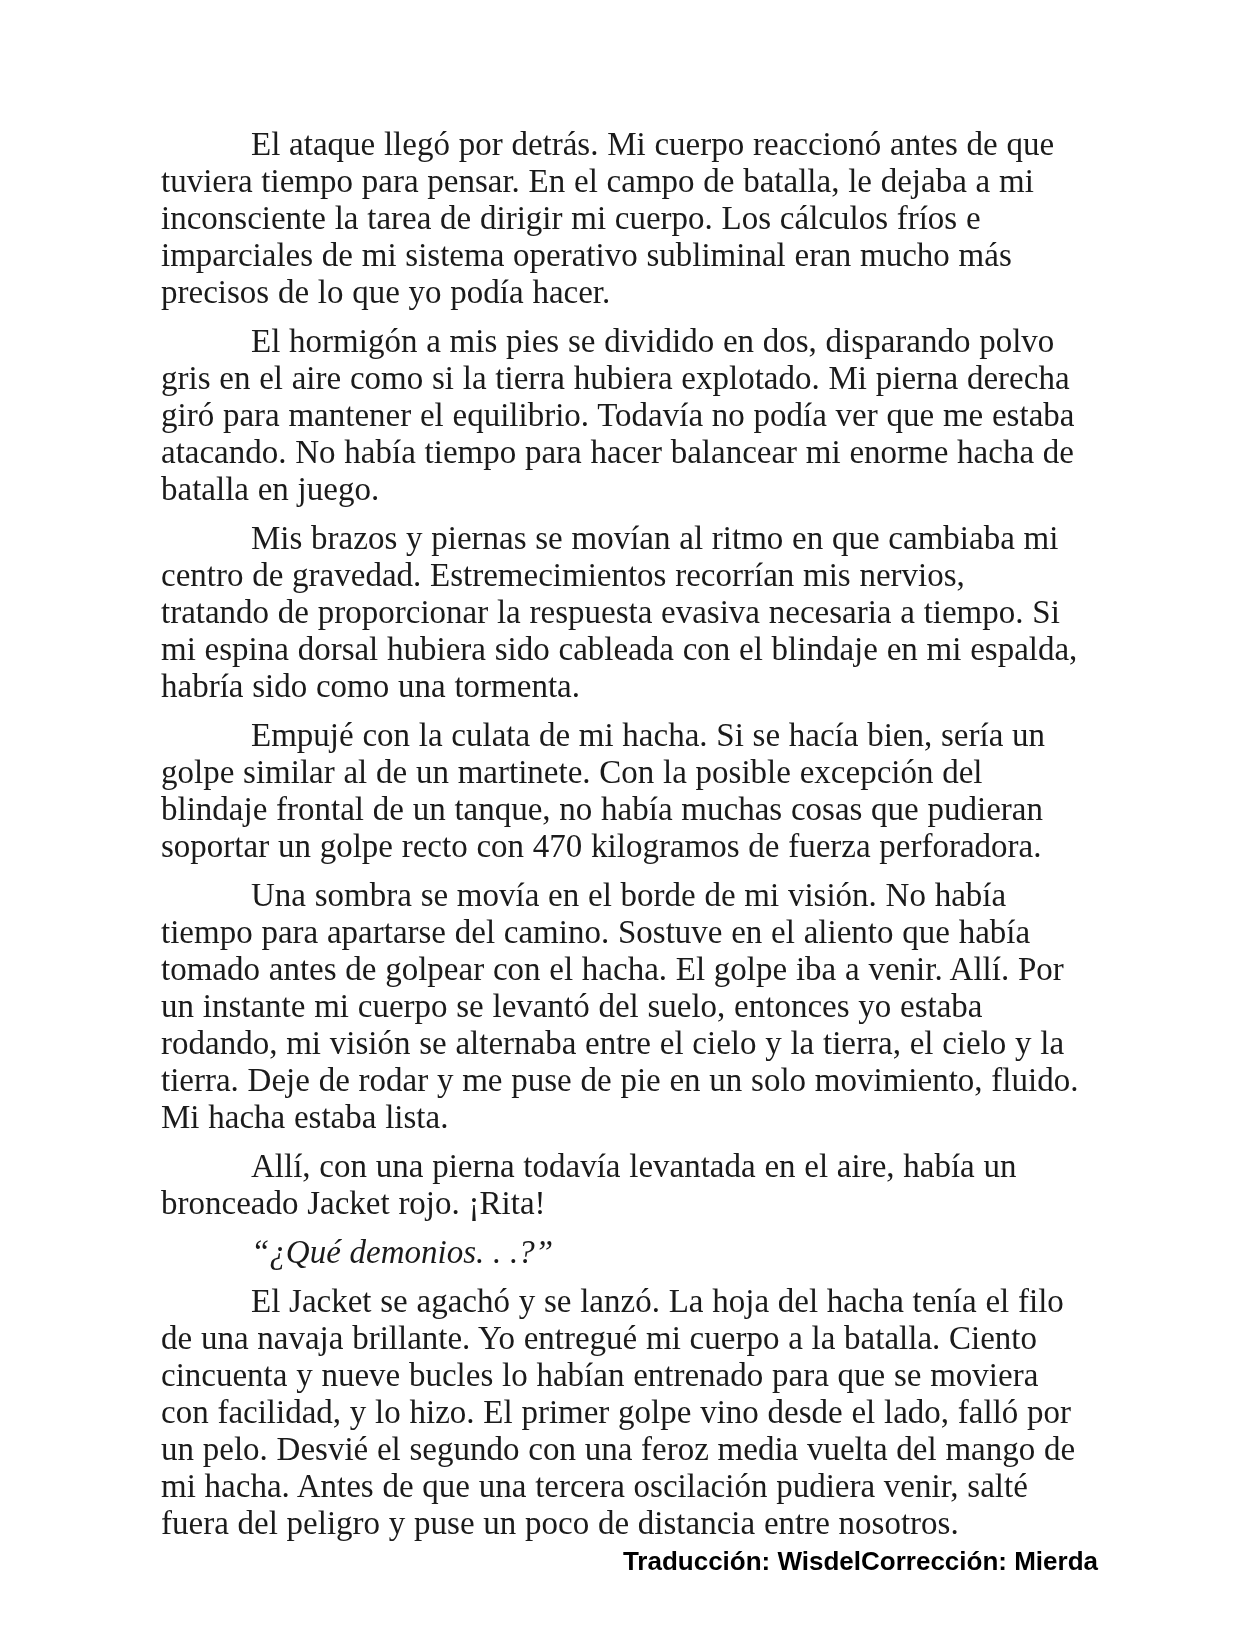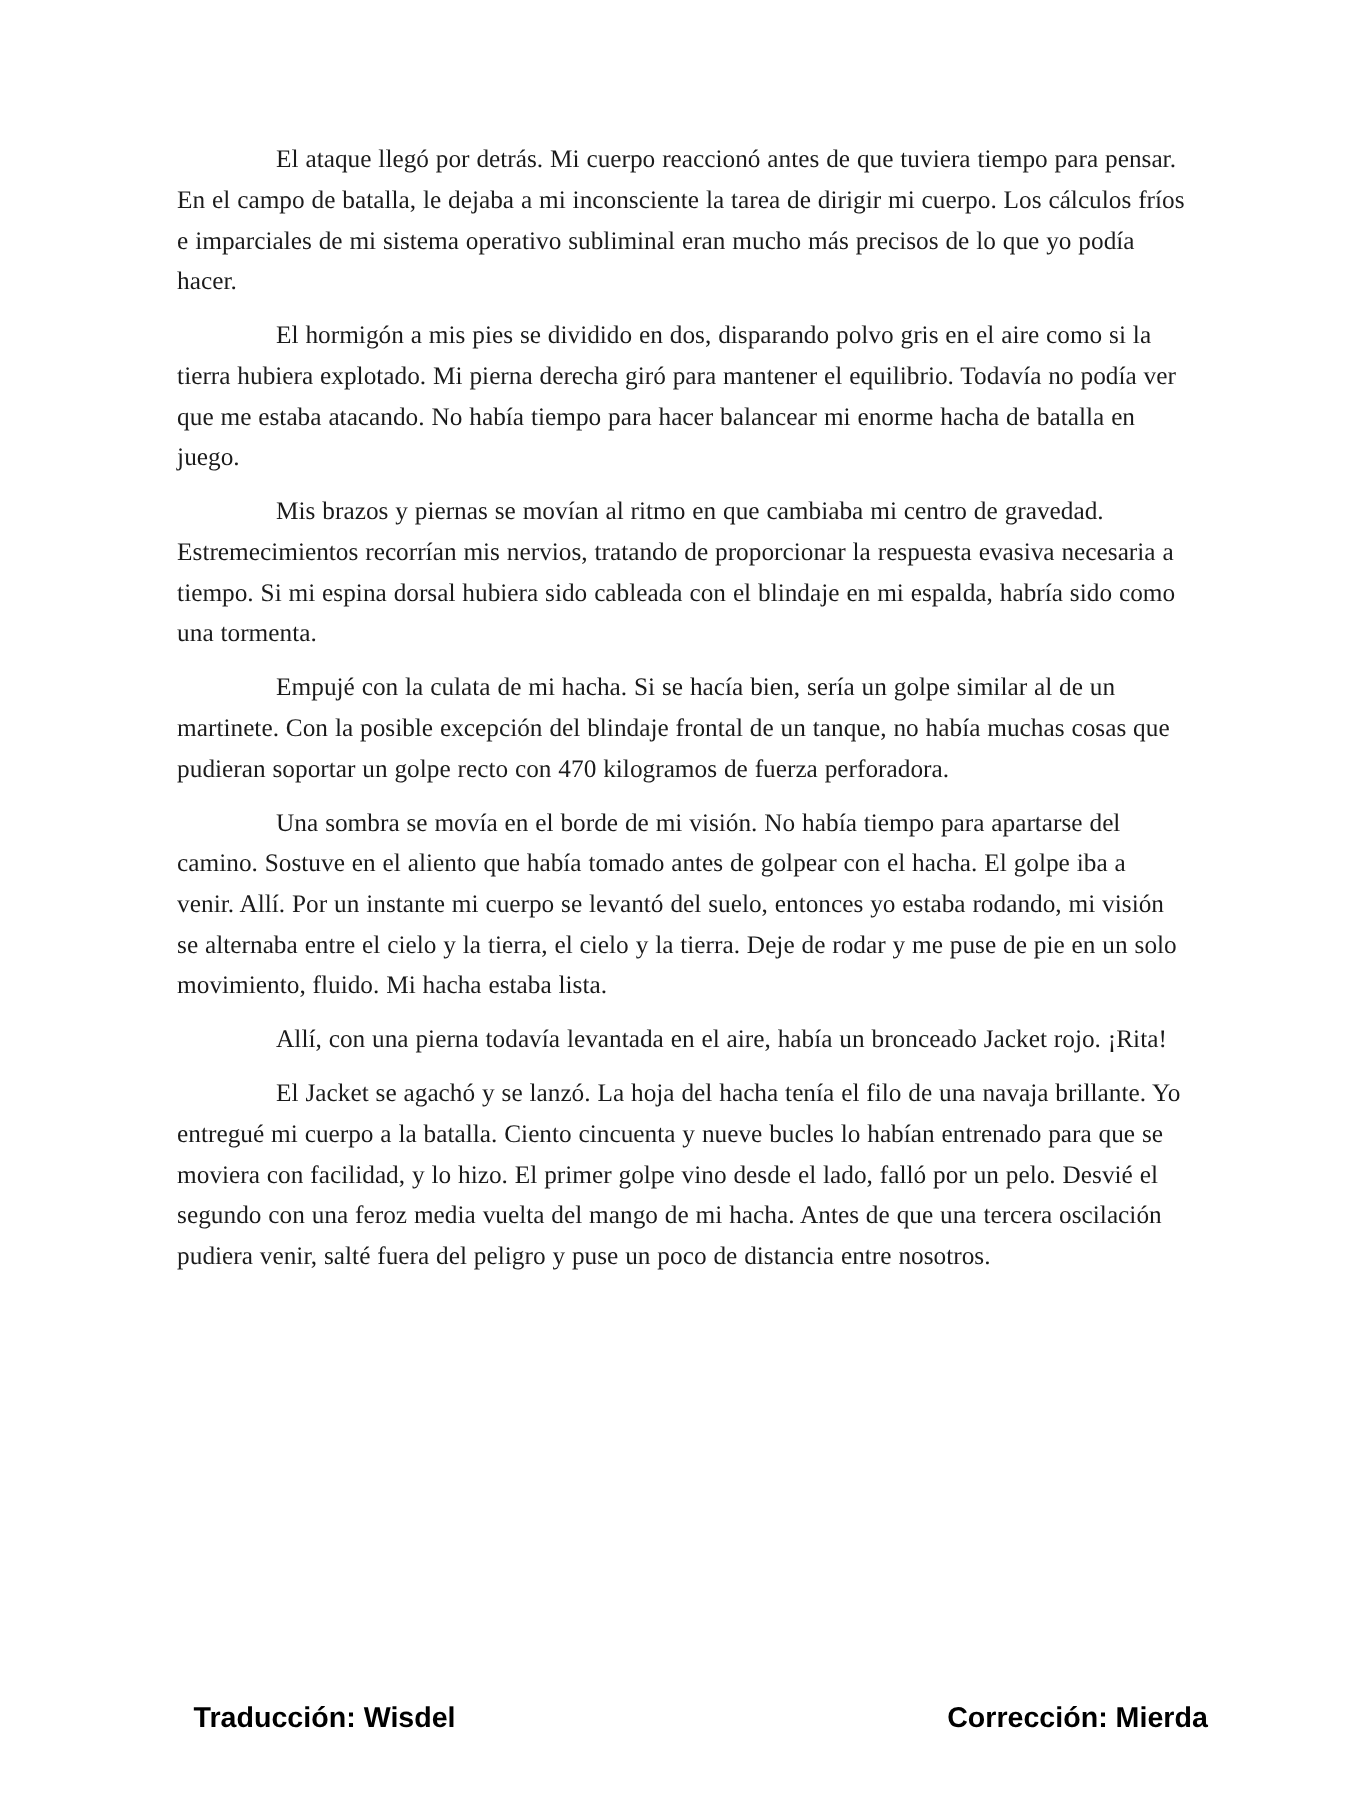--- a/index.html
+++ b/index.html
@@ -16,56 +16,57 @@
   }
   .text-body {
     position: absolute;
     left: 161px;
     top: 126px;
     width: 919px;
   }
   .text-body p {
     margin: 0 0 12px 0;
     font-family: "Liberation Serif", "DejaVu Serif", serif;
-    font-size: 23px;
+    font-size: 33px;
     line-height: 37px;
     color: #1b1b1b;
     text-indent: 90px;
     text-align: left;
     word-spacing: 0.5px;
   }
   .text-body p.quote {
     font-style: italic;
   }
   .page-footer {
     position: absolute;
     left: 176px;
     right: 143px;
     top: 1546px;
     display: flex;
-    justify-content: space-between;
+    justify-content: flex-end;
     align-items: baseline;
     font-family: "Liberation Sans", "DejaVu Sans", sans-serif;
     font-weight: 700;
     font-size: 26px;
     color: #000000;
   }
 </style>
 </head>
 <body>
 
 <div class="sheet">
 
   <div class="text-body">
     <p>El ataque llegó por detrás. Mi cuerpo reaccionó antes de que tuviera tiempo para pensar. En el campo de batalla, le dejaba a mi inconsciente la tarea de dirigir mi cuerpo. Los cálculos fríos e imparciales de mi sistema operativo subliminal eran mucho más precisos de lo que yo podía hacer.</p>
     <p>El hormigón a mis pies se dividido en dos, disparando polvo gris en el aire como si la tierra hubiera explotado. Mi pierna derecha giró para mantener el equilibrio. Todavía no podía ver que me estaba atacando. No había tiempo para hacer balancear mi enorme hacha de batalla en juego.</p>
     <p>Mis brazos y piernas se movían al ritmo en que cambiaba mi centro de gravedad. Estremecimientos recorrían mis nervios, tratando de proporcionar la respuesta evasiva necesaria a tiempo. Si mi espina dorsal hubiera sido cableada con el blindaje en mi espalda, habría sido como una tormenta.</p>
     <p>Empujé con la culata de mi hacha. Si se hacía bien, sería un golpe similar al de un martinete. Con la posible excepción del blindaje frontal de un tanque, no había muchas cosas que pudieran soportar un golpe recto con 470 kilogramos de fuerza perforadora.</p>
     <p>Una sombra se movía en el borde de mi visión. No había tiempo para apartarse del camino. Sostuve en el aliento que había tomado antes de golpear con el hacha. El golpe iba a venir. Allí. Por un instante mi cuerpo se levantó del suelo, entonces yo estaba rodando, mi visión se alternaba entre el cielo y la tierra, el cielo y la tierra. Deje de rodar y me puse de pie en un solo movimiento, fluido. Mi hacha estaba lista.</p>
     <p>Allí, con una pierna todavía levantada en el aire, había un bronceado Jacket rojo. ¡Rita!</p>
+    <p class="quote">“¿Qué demonios. . .?”</p>
     <p>El Jacket se agachó y se lanzó. La hoja del hacha tenía el filo de una navaja brillante. Yo entregué mi cuerpo a la batalla. Ciento cincuenta y nueve bucles lo habían entrenado para que se moviera con facilidad, y lo hizo. El primer golpe vino desde el lado, falló por un pelo. Desvié el segundo con una feroz media vuelta del mango de mi hacha. Antes de que una tercera oscilación pudiera venir, salté fuera del peligro y puse un poco de distancia entre nosotros.</p>
   </div>
 
   <div class="page-footer">
     <span>Traducción: Wisdel</span>
     <span>Corrección: Mierda</span>
   </div>
 
 </div>
 

